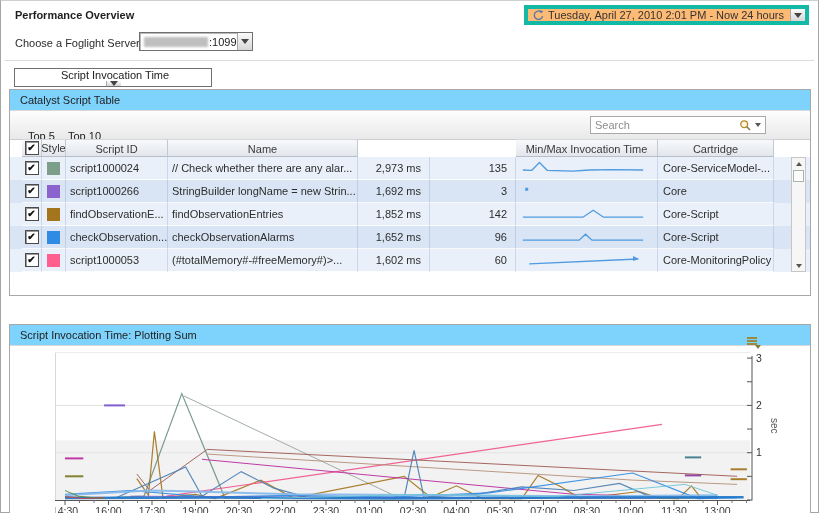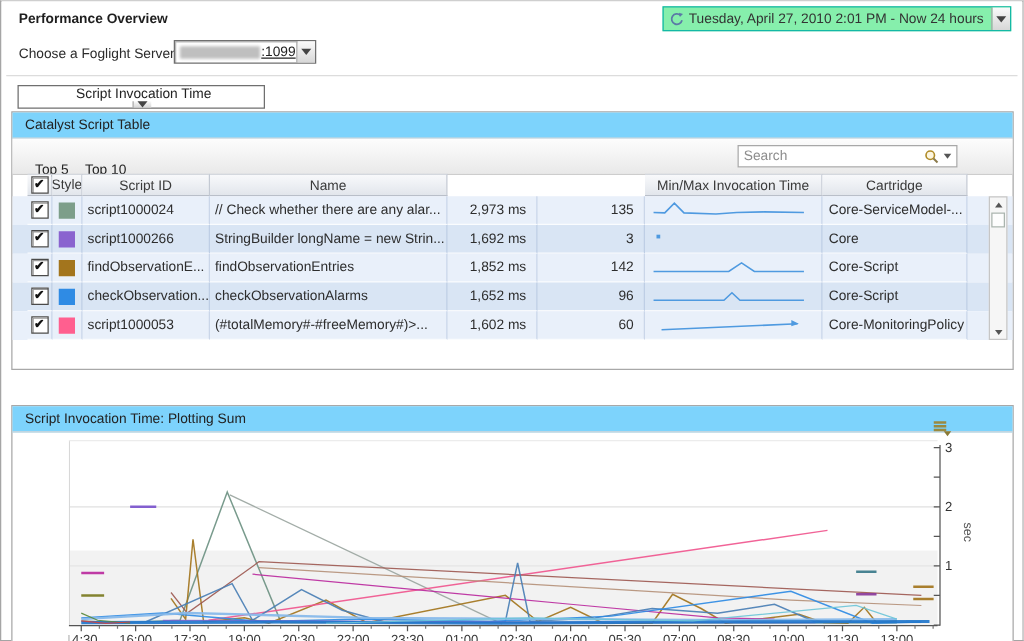--- a/index.html
+++ b/index.html
@@ -2,33 +2,33 @@
 <html><head>
 <meta charset="utf-8">
 <style>
   html,body{margin:0;padding:0;}
   body{width:819px;height:513px;position:relative;background:#fff;
        font-family:"Liberation Sans",sans-serif;font-size:11px;color:#2d2d2d;overflow:hidden;}
   .page{position:absolute;inset:0;border:1px solid #a5a5a5;border-top-color:#cfcfcf;background:#fff;}
 
   
   .hdr-title{position:absolute;left:14px;top:8px;font-weight:bold;color:#1e1e1e;}
-  .timepicker{position:absolute;right:9px;top:4px;height:20px;border:1px solid #14b8a6;background:#86efac;
+  .timepicker{position:absolute;right:9px;top:4px;height:20px;border:4px solid #14b8a6;background:#fdba74;
               display:flex;align-items:center;box-sizing:border-box;cursor:pointer;}
   .tp-label{padding:0 6px 0 3px;color:#333;white-space:nowrap;}
   .combo-btn{width:15px;height:100%;border-left:1px solid #a8a8a8;background:linear-gradient(#fafafa,#d7d7d7);
              display:flex;align-items:center;justify-content:center;cursor:pointer;box-sizing:border-box;}
   .caret{width:0;height:0;border-left:4px solid transparent;border-right:4px solid transparent;border-top:5px solid #444;}
   .tp-icon{margin-left:4px;}
 
   .server-label{position:absolute;left:14px;top:36px;color:#2b2b2b;}
   .server-combo{position:absolute;left:138px;top:31px;width:114px;height:19px;border:1px solid #6f6f6f;
                 box-shadow:inset 1px 1px 0 #b9b9b9;background:#fff;display:flex;align-items:center;box-sizing:border-box;cursor:pointer;}
   .blurred{width:64px;height:10px;margin-left:4px;background:#bfbfbf;filter:blur(1.3px);border-radius:1px;}
-  .server-port{margin-left:1px;flex:1;color:#222;text-decoration:underline;}
+  .server-port{margin-left:1px;flex:1;color:#222;}
 
   .divider{position:absolute;left:4px;right:4px;top:59px;height:1px;background:#dcdcdc;}
 
   .metric-combo{position:absolute;left:13px;top:67px;width:198px;height:19px;border:1px solid #6f6f6f;
                 background:#fff;display:flex;align-items:center;box-sizing:border-box;cursor:pointer;flex-direction:column;}
   .metric-combo .val{flex:1;padding-left:4px;color:#222;white-space:nowrap;}
 
   
   .panel{position:absolute;border:1px solid #a8a8a8;background:#fff;box-sizing:border-box;}
   .panel-table{left:8px;top:88px;width:802px;height:207px;}

